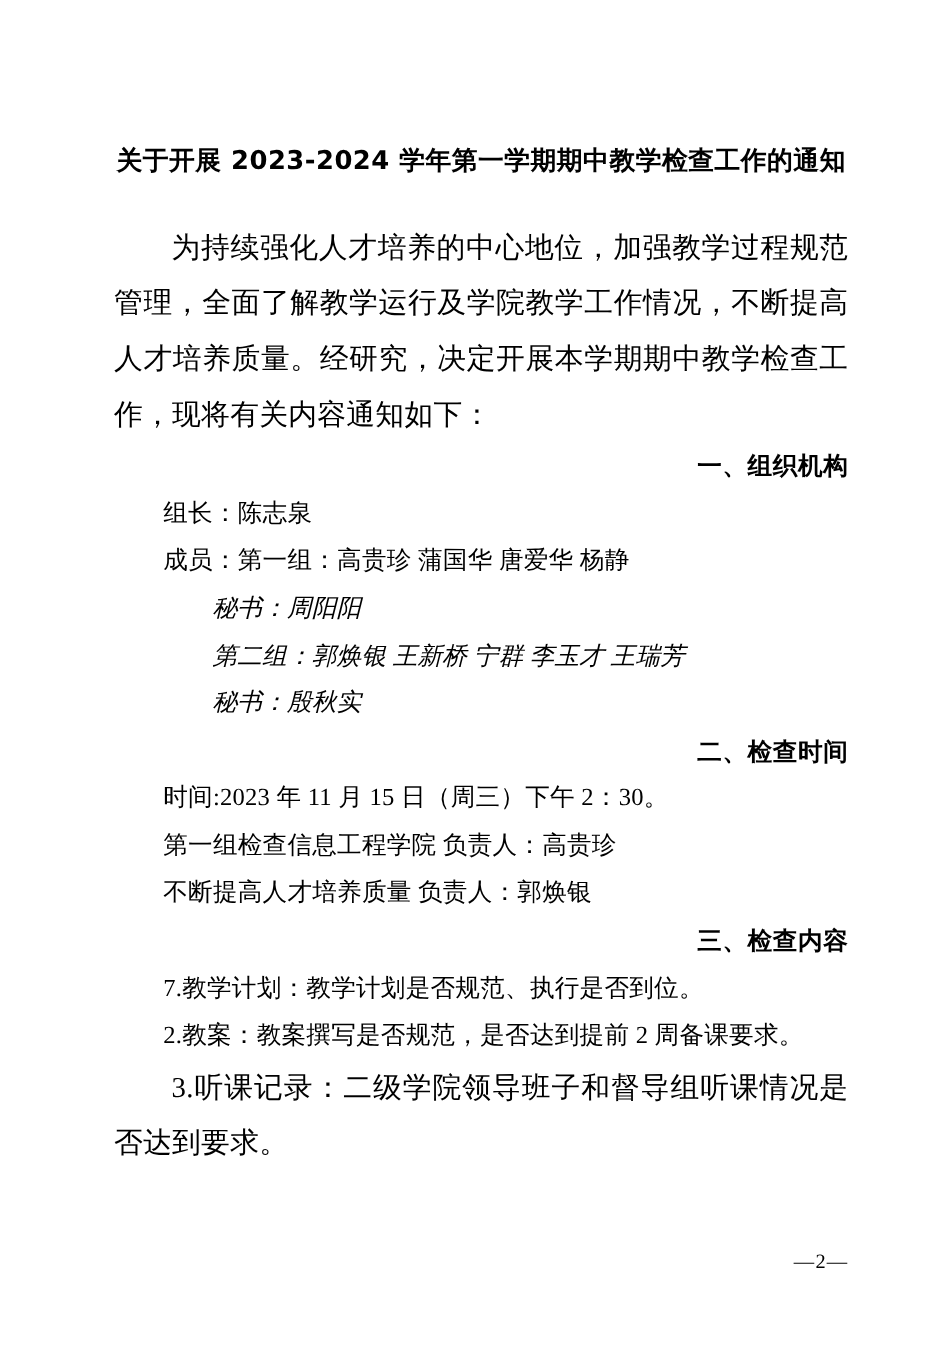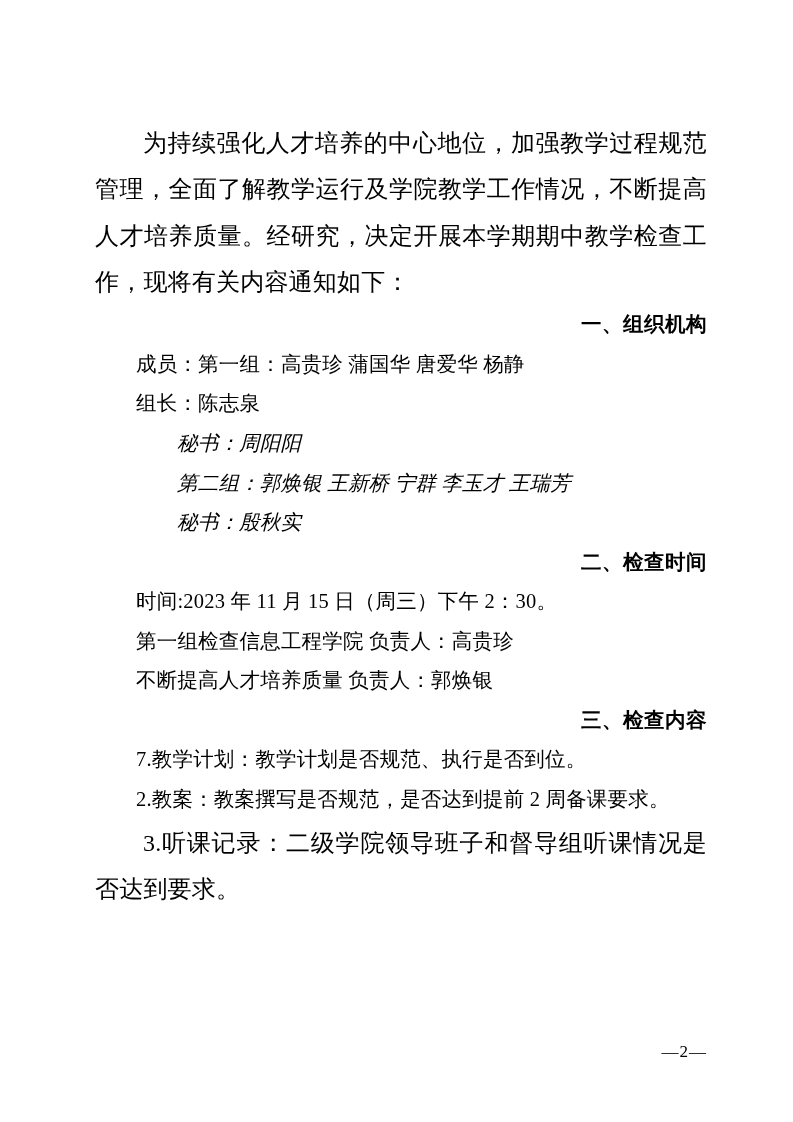--- a/index.html
+++ b/index.html
@@ -73,26 +73,27 @@
     font-size: 17px;
     color: #000;
     letter-spacing: 1px;
   }
 </style>
 </head>
 <body>
 
 <div class="page">
 
+  <h1 class="doc-title">关于开展 2023-2024 学年第一学期期中教学检查工作的通知</h1>
 
   <p class="para indent">为持续强化人才培养的中心地位，加强教学过程规范管理，全面了解教学运行及学院教学工作情况，不断提高人才培养质量。经研究，决定开展本学期期中教学检查工作，现将有关内容通知如下：</p>
 
   <h2 class="section-head">一、组织机构</h2>
+  <p class="line ind1">组长：陈志泉</p>
   <p class="line ind1">成员：第一组：高贵珍   蒲国华   唐爱华   杨静</p>
-  <p class="line ind1">组长：陈志泉</p>
   <p class="line ind2">秘书：周阳阳</p>
   <p class="line ind2">第二组：郭焕银   王新桥   宁群   李玉才  王瑞芳</p>
   <p class="line ind2">秘书：殷秋实</p>
 
   <h2 class="section-head">二、检查时间</h2>
   <p class="line ind1">时间:2023 年 11 月 15 日（周三）下午 2：30。</p>
   <p class="line ind1">第一组检查信息工程学院    负责人：高贵珍</p>
   <p class="line ind1">不断提高人才培养质量    负责人：郭焕银</p>
 
   <h2 class="section-head">三、检查内容</h2>

